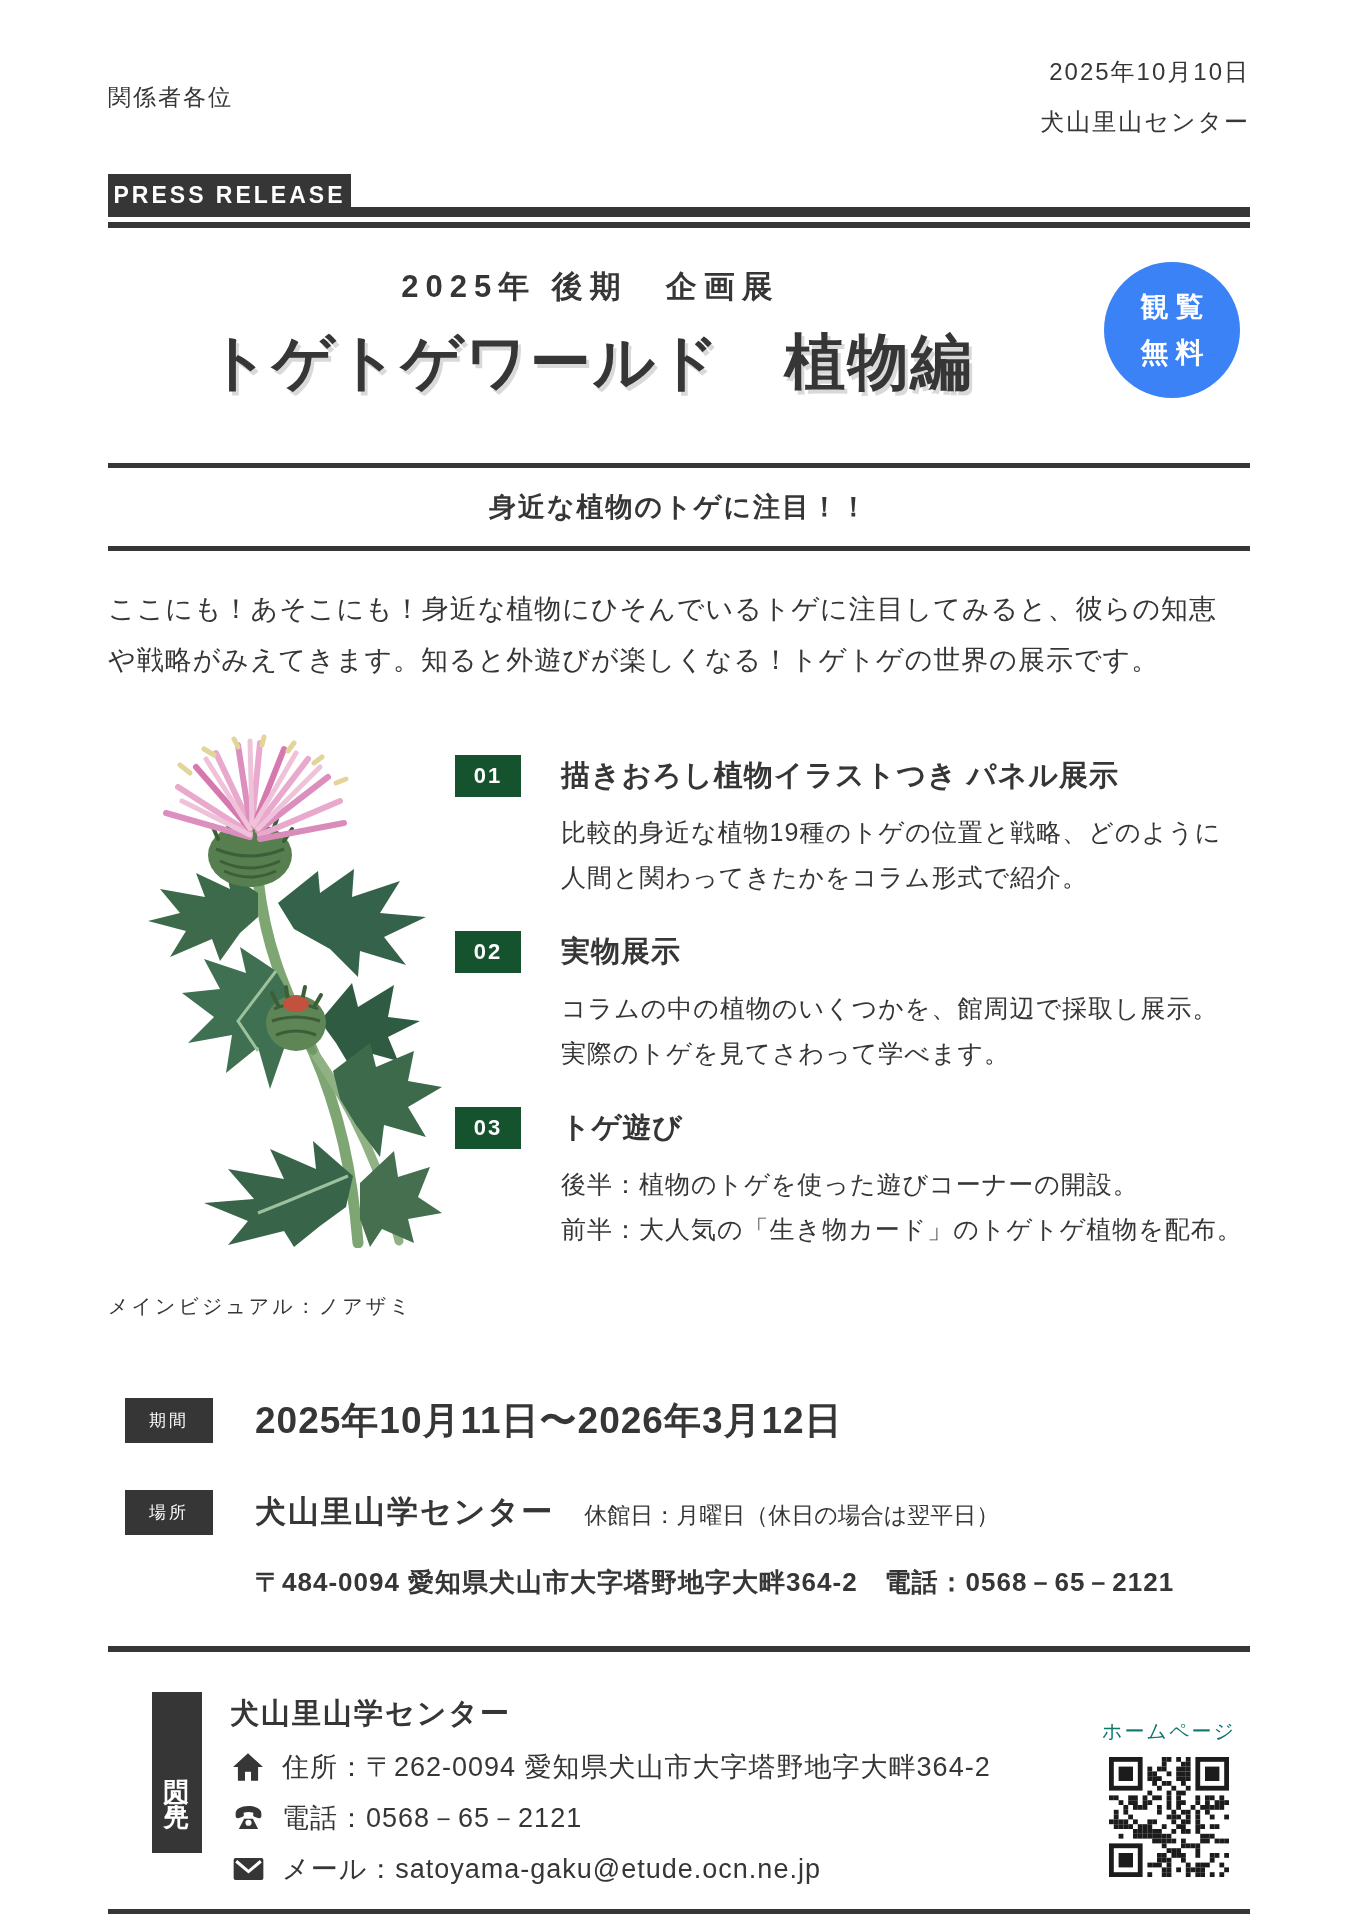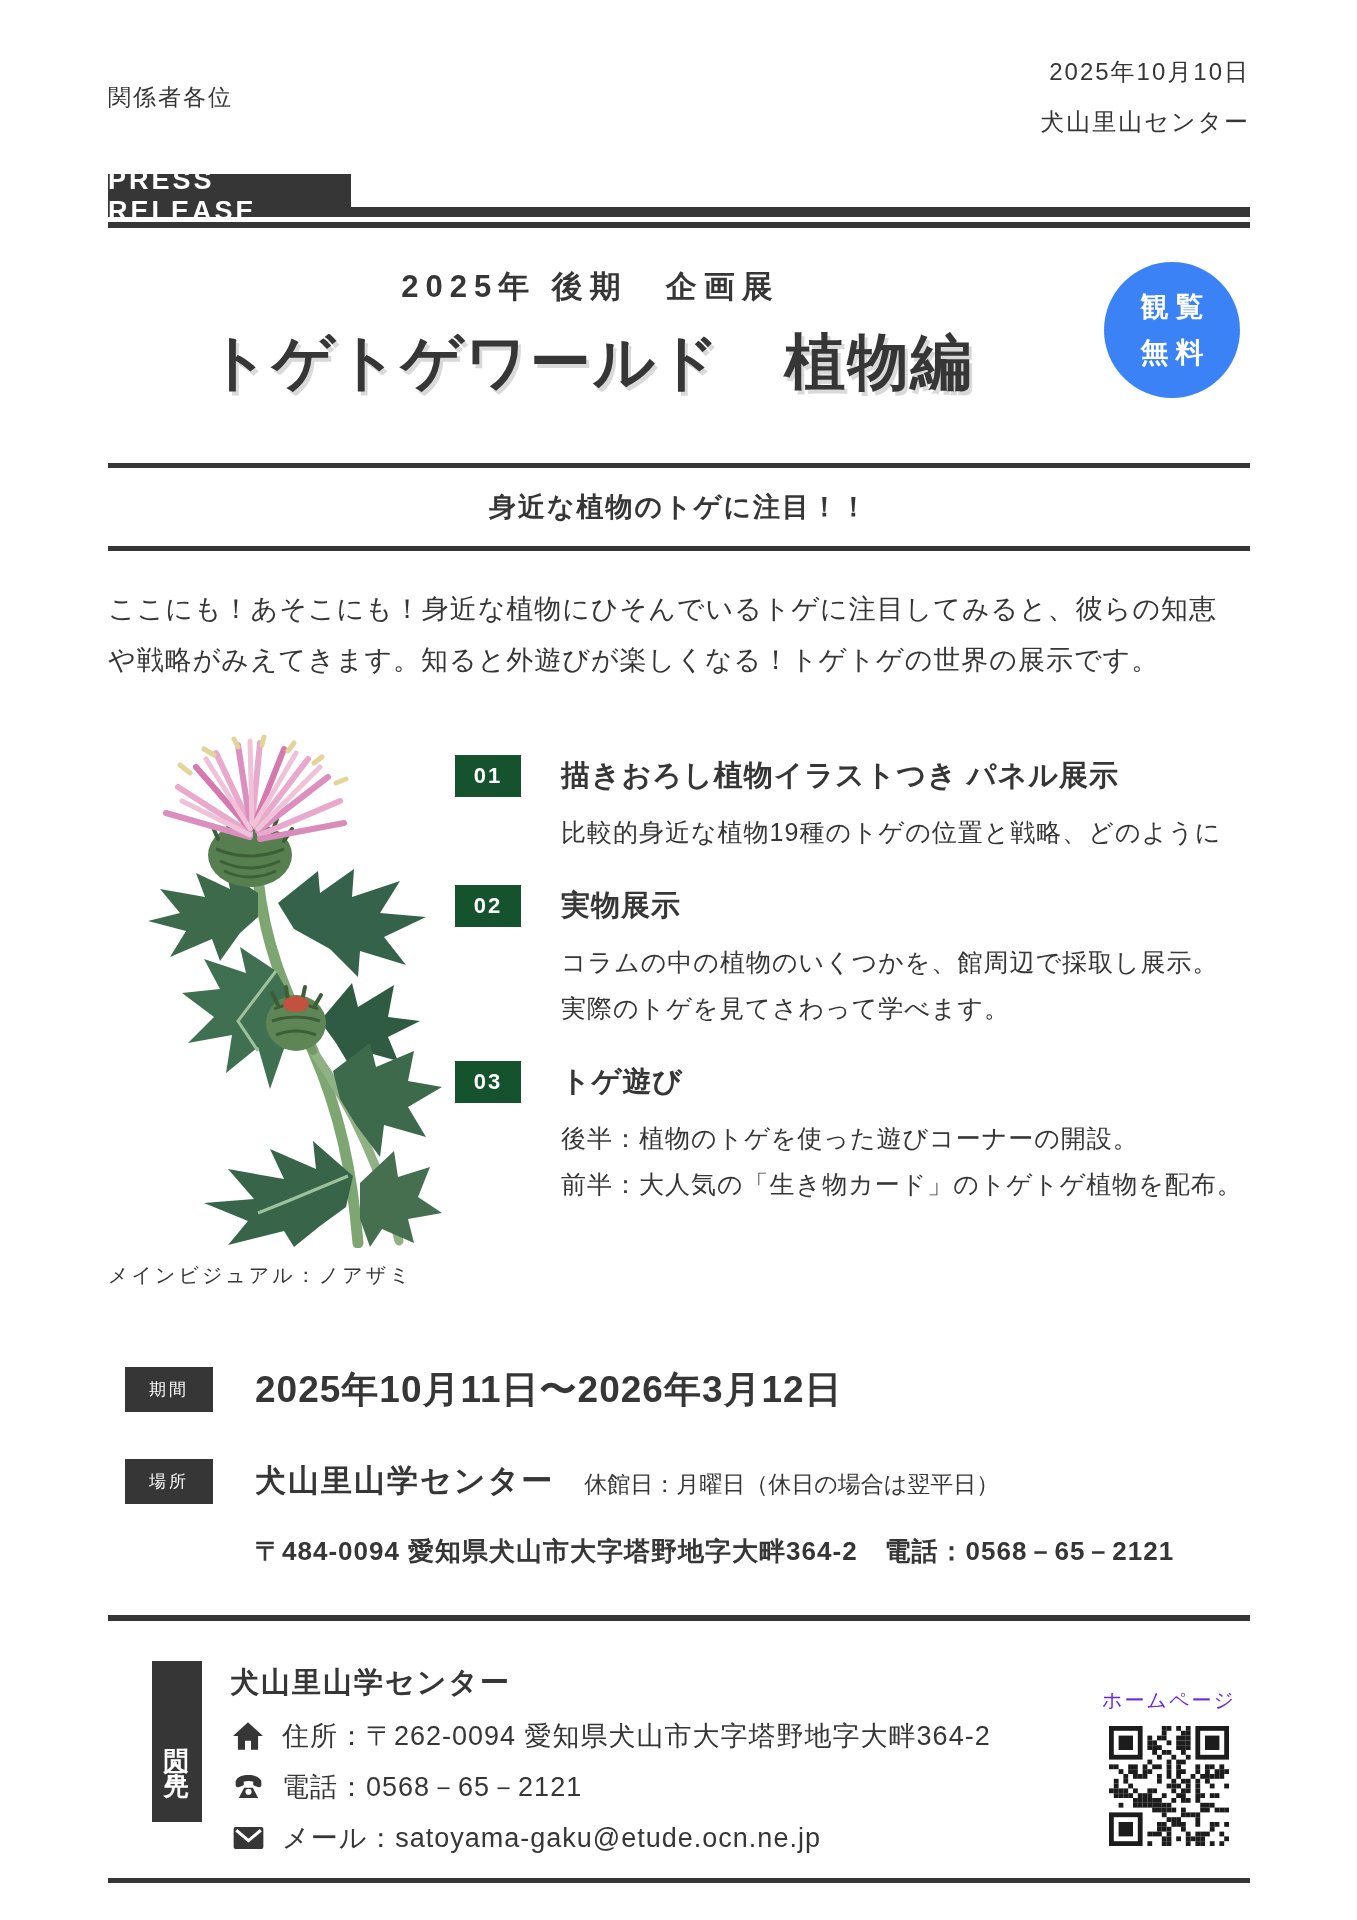--- a/index.html
+++ b/index.html
@@ -16,21 +16,21 @@
   .recipient { font-size:23px; margin-top:26px; letter-spacing:2px; }
   .head-right { text-align:right; }
   .head-date { font-size:24px; letter-spacing:2px; }
   .head-org  { font-size:24px; letter-spacing:2px; margin-top:18px; }
 
   
   .banner-row { display:flex; align-items:flex-end; margin-top:36px; height:43px; }
   .banner-label {
     background:#363636; color:#fff; width:243px; height:43px;
     display:flex; align-items:center; justify-content:center;
-    font-weight:bold; font-size:27px; letter-spacing:3px;
+    font-weight:bold; font-size:23px; letter-spacing:3px;
   }
   .banner-bar { flex:1; height:10px; background:#363636; }
   .banner-underline { height:6px; background:#363636; margin-top:5px; }
 
   
   .title-wrap { position:relative; margin-top:38px; height:175px; }
   .title-inner { width:965px; text-align:center; }
   .kicker { font-size:31px; font-weight:bold; letter-spacing:7px; }
   .main-title {
     font-size:61px; font-weight:900; letter-spacing:2px; margin-top:14px;
@@ -88,21 +88,21 @@
     width:50px; height:161px; background:#363636; color:#fff; flex:none;
     margin-left:44px; writing-mode:vertical-rl; text-orientation:upright;
     display:flex; align-items:center; justify-content:center;
     font-size:25px; font-weight:bold; letter-spacing:12px; padding-top:10px;
   }
   .contact-main { margin-left:28px; padding-top:2px; }
   .contact-name { font-size:29px; font-weight:bold; letter-spacing:2px; }
   .contact-row { display:flex; align-items:center; margin-top:15px; font-size:27px; letter-spacing:1px; }
   .contact-row .ico { width:36px; height:32px; flex:none; margin-right:16px; display:flex; align-items:center; justify-content:center; }
   .homepage-col { position:absolute; left:993px; top:26px; width:136px; text-align:center; }
-  .homepage-label { font-size:20px; letter-spacing:2px; color:#6d28d9; }
+  .homepage-label { font-size:20px; letter-spacing:2px; color:#0f766e; }
   .qr-wrap { margin-top:12px; display:inline-block; }
 
   .rule-4 { height:5px; margin-top:22px; }
 </style>
 </head>
 <body>
 
 <div class="page">
   <div class="content">
 
@@ -197,20 +197,21 @@
 
       <div class="sections">
 
         <div class="section">
           <div class="sec-head">
             <div class="sec-num">01</div>
             <div class="sec-title">描きおろし植物イラストつき パネル展示</div>
           </div>
           <div class="sec-body">
             <div>比較的身近な植物19種のトゲの位置と戦略、どのように</div>
+            <div>人間と関わってきたかをコラム形式で紹介。</div>
           </div>
         </div>
 
         <div class="section">
           <div class="sec-head">
             <div class="sec-num">02</div>
             <div class="sec-title">実物展示</div>
           </div>
           <div class="sec-body">
             <div>コラムの中の植物のいくつかを、館周辺で採取し展示。</div>

